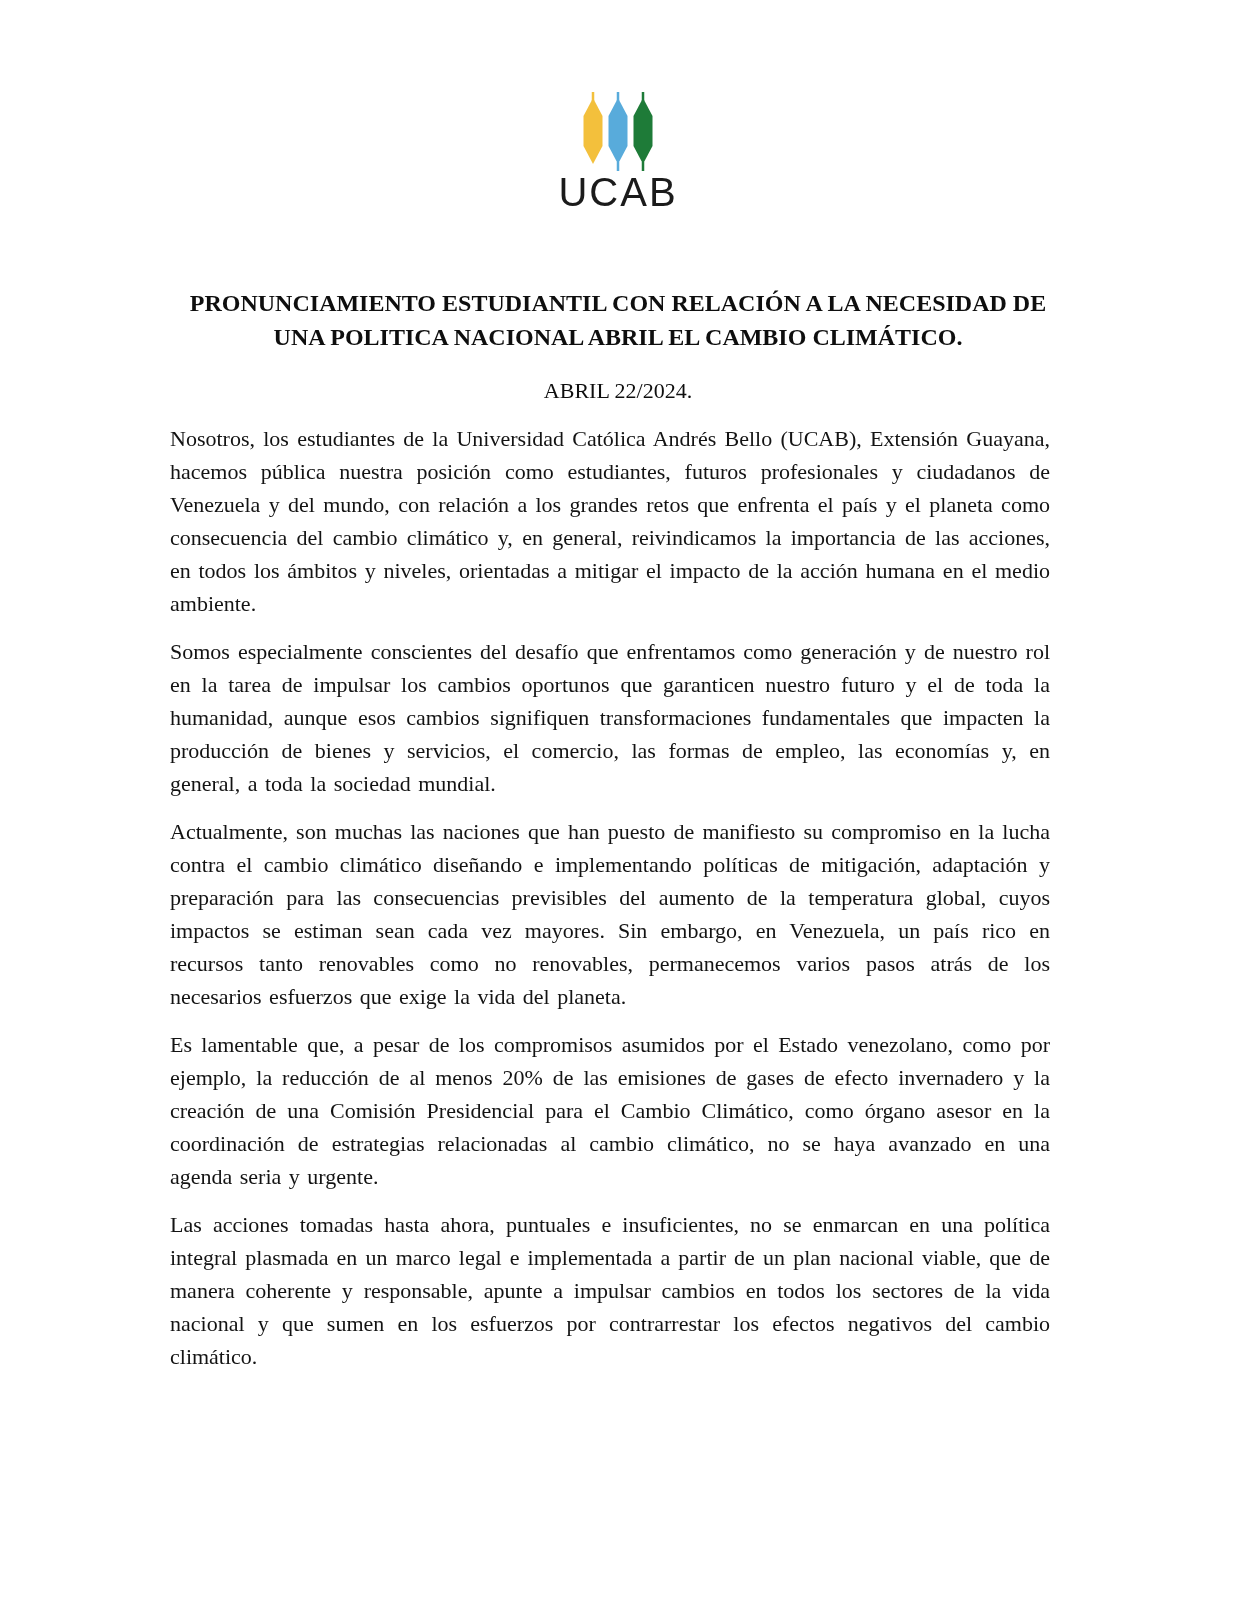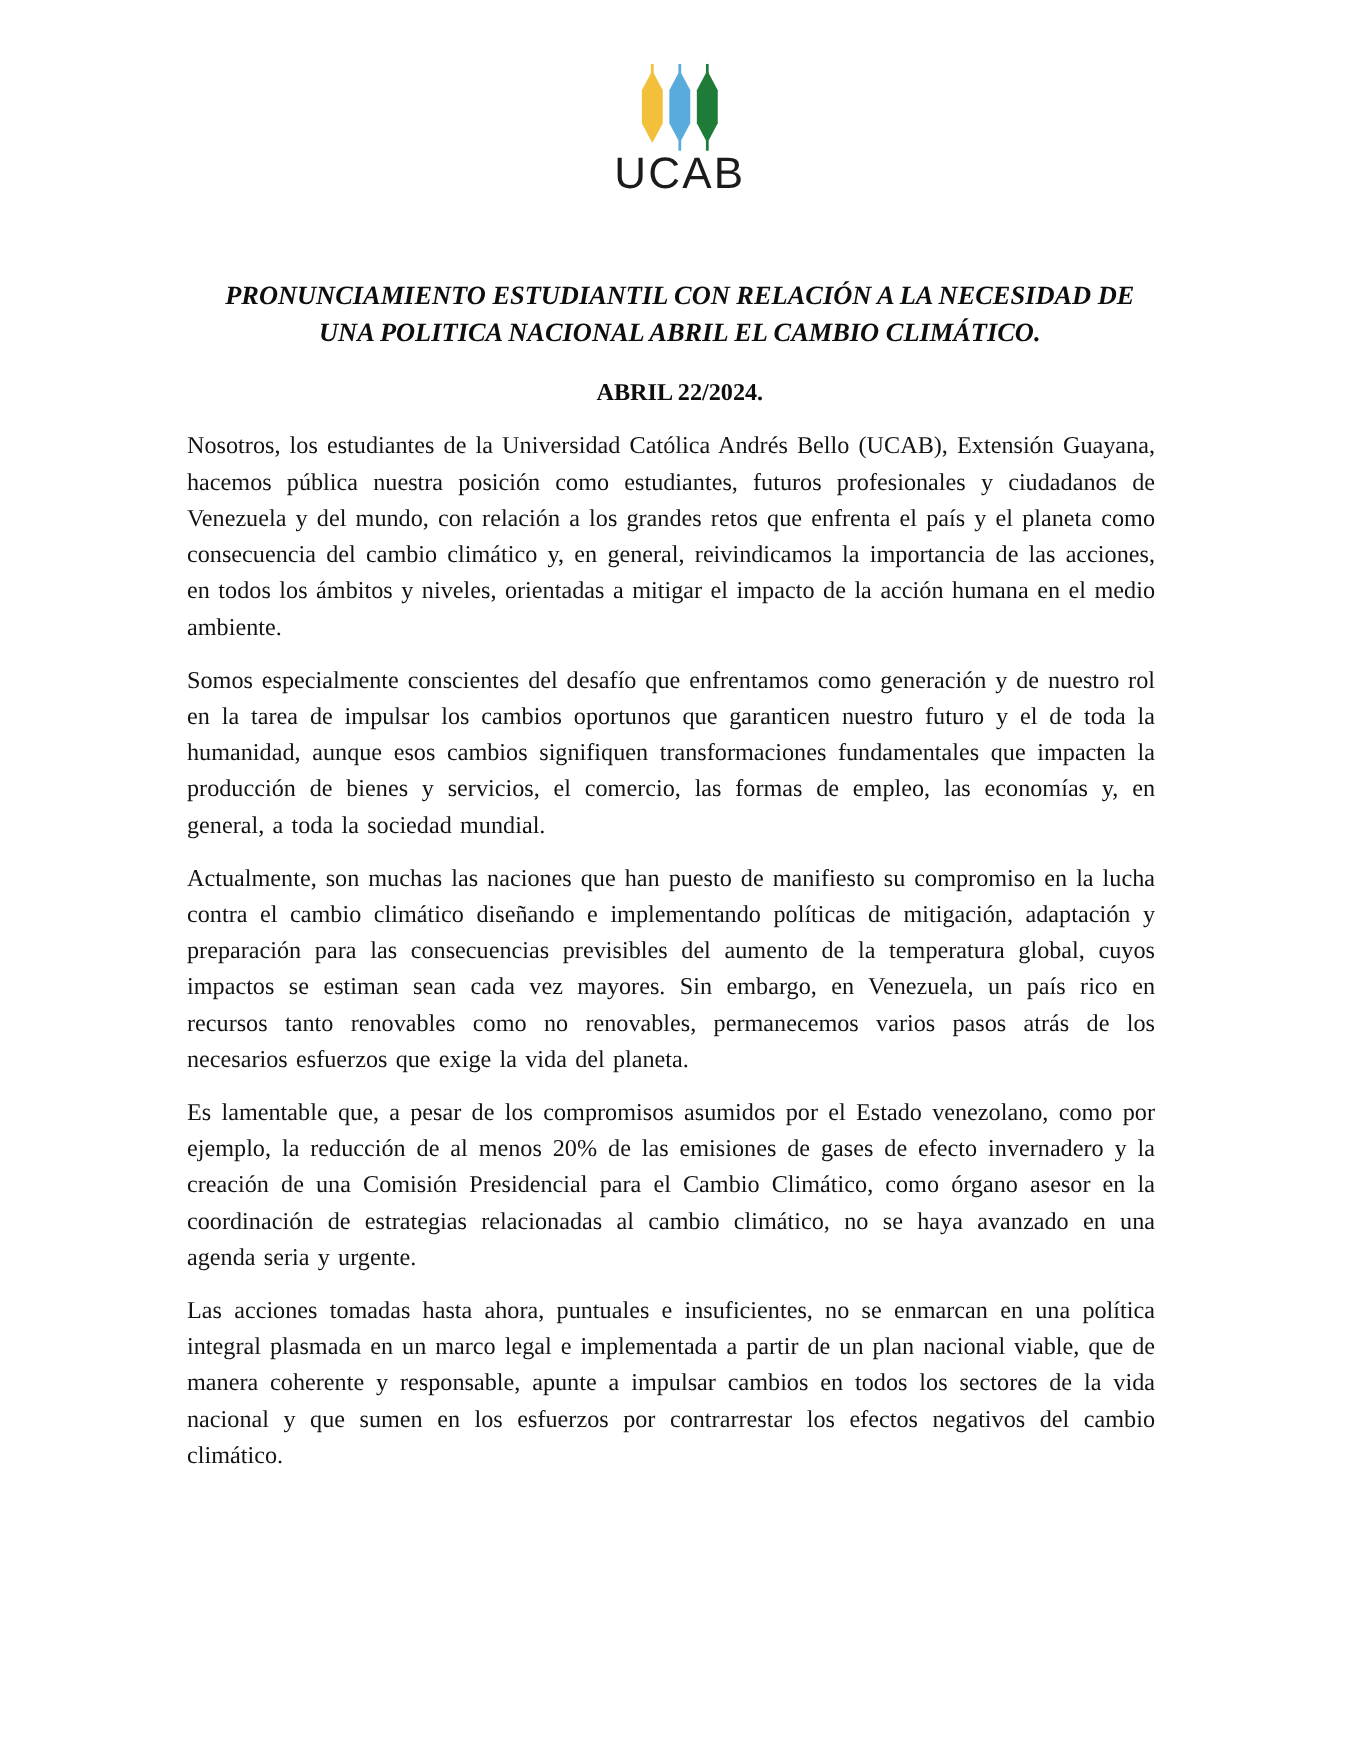--- a/index.html
+++ b/index.html
@@ -8,21 +8,21 @@
     width: 1236px;
     height: 1600px;
     margin: 0 auto;
     font-family: "Liberation Serif", "DejaVu Serif", serif;
     color: #131313;
     overflow: hidden;
   }
   .page {
     width: 1236px;
     height: 1600px;
-    padding: 58px 170px 0 170px;
+    padding: 92px 170px 0 170px;
     background: #ffffff;
   }
   .logo-block {
     text-align: center;
   }
   .logo-marks {
     display: block;
     margin: 0 auto;
   }
   .logo-brand {
@@ -33,26 +33,25 @@
     color: #1b1b1b;
     margin-top: 0px;
   }
   .doc-title {
     margin-top: 74px;
     text-align: center;
     font-weight: bold;
     font-size: 24px;
     line-height: 34px;
     color: #0e0e0e;
-    font-style: italic;
   }
   .doc-date {
     margin-top: 22px;
     text-align: center;
-    font-weight: bold;
+    font-weight: normal;
     font-size: 22px;
     line-height: 30px;
     color: #0e0e0e;
   }
   .doc-body {
     margin-top: 16px;
   }
   .doc-body p {
     font-size: 22px;
     line-height: 33px;

